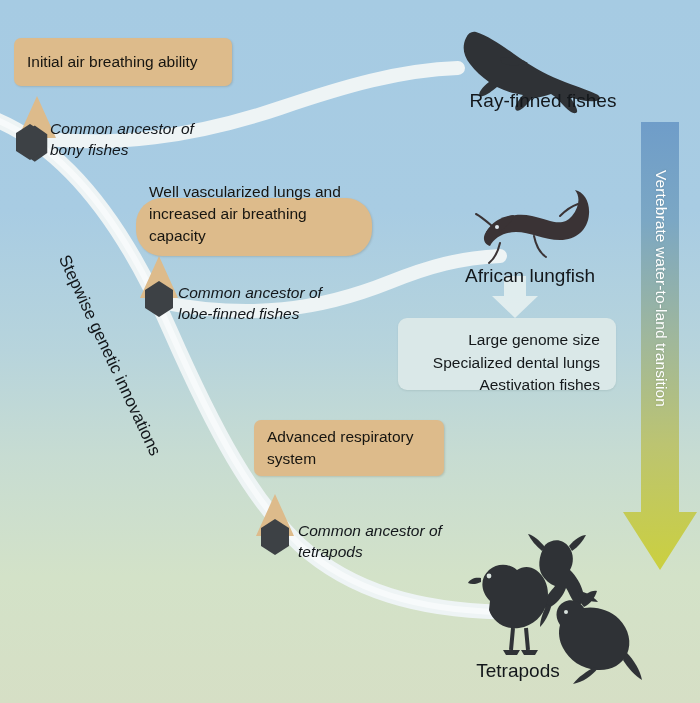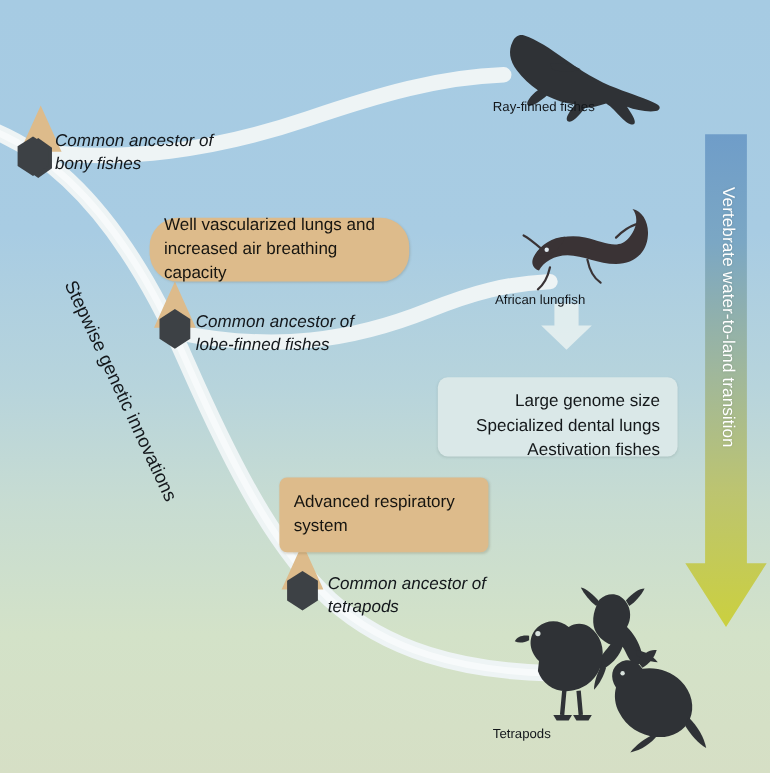--- a/index.html
+++ b/index.html
@@ -18,21 +18,21 @@
   }
   .whitebox{
     position:absolute;background:#dae8e8;border-radius:9px;
     color:#14181a;font-size:15.5px;line-height:1.46;
     padding:11px 16px;box-sizing:border-box;text-align:right;
     box-shadow:0 1px 2px rgba(80,100,100,.14);
   }
   .caption{
     position:absolute;color:#13171b;font-size:15.5px;line-height:1.34;white-space:pre-line;font-style:italic;
   }
-  .taxon{position:absolute;color:#13171b;font-size:12px;}
+  .taxon{position:absolute;color:#13171b;font-size:19px;text-align:center;}
   .arrowlbl{
     position:absolute;color:#ffffff;font-size:15.5px;white-space:nowrap;
     writing-mode:vertical-rl;letter-spacing:.1px;
     text-shadow:0 0 2px rgba(60,80,60,.25);
   }
   .diaglbl{
     position:absolute;color:#13171b;font-size:17px;white-space:nowrap;
     transform-origin:0 0;
   }
 </style>
@@ -146,47 +146,50 @@
                  C622 665 610 671 597 670 C582 669 569 660 563 648
                  C559 641 558 632 560 625 Z"></path>
         <path d="M580 602 C584 594 591 590 597 591 C595 598 590 604 584 607 Z"></path>
         <path d="M626 652 C634 660 640 670 642 680 C635 676 628 668 623 660 Z"></path>
         <path d="M598 668 C592 676 583 682 573 684 C578 677 587 671 595 667 Z"></path>
         <circle cx="566" cy="612" r="2" fill="#d8e2dd"></circle>
       </g>
     </g>
   </svg>
 
+  <div class="tanbox" style="left:14px;top:38px;width:218px;height:48px;display:flex;align-items:center;">
+    <span>Initial air breathing ability</span>
+  </div>
 
-  <div class="tanbox" style="left:136px;top:198px;width:236px;height:58px;display:flex;align-items:center;border-radius:26px;">
+  <div class="tanbox" style="left:136px;top:198px;width:236px;height:58px;display:flex;align-items:flex-end;border-radius:26px;">
     <span>Well vascularized lungs and
 increased air breathing capacity</span>
   </div>
 
-  <div class="tanbox" style="left:254px;top:434px;width:190px;height:68px;display:flex;align-items:center;">
+  <div class="tanbox" style="left:254px;top:420px;width:190px;height:56px;display:flex;align-items:center;">
     <span>Advanced respiratory
 system</span>
   </div>
 
   <div class="caption" style="left:50px;top:119px;">Common ancestor of
 bony fishes</div>
 
   <div class="caption" style="left:178px;top:283px;">Common ancestor of
 lobe-finned fishes</div>
 
   <div class="caption" style="left:298px;top:521px;">Common ancestor of
 tetrapods</div>
 
   <div class="taxon" style="left:448px;top:90px;width:190px;">Ray-finned fishes</div>
 
   <div class="taxon" style="left:450px;top:265px;width:160px;">African lungfish</div>
 
   <div class="taxon" style="left:448px;top:660px;width:140px;">Tetrapods</div>
 
-  <div class="whitebox" style="left:398px;top:318px;width:218px;height:72px;margin-top:25px;">
+  <div class="whitebox" style="left:398px;top:318px;width:218px;height:72px;">
     <div>Large genome size</div>
     <div>Specialized dental lungs</div>
     <div>Aestivation fishes</div>
   </div>
 
   <div class="arrowlbl" style="left:652px;top:170px;">Vertebrate water-to-land transition</div>
 
   <div class="diaglbl" style="left:72px;top:252px;transform:rotate(65deg);">Stepwise genetic innovations</div>
 
 </div>

